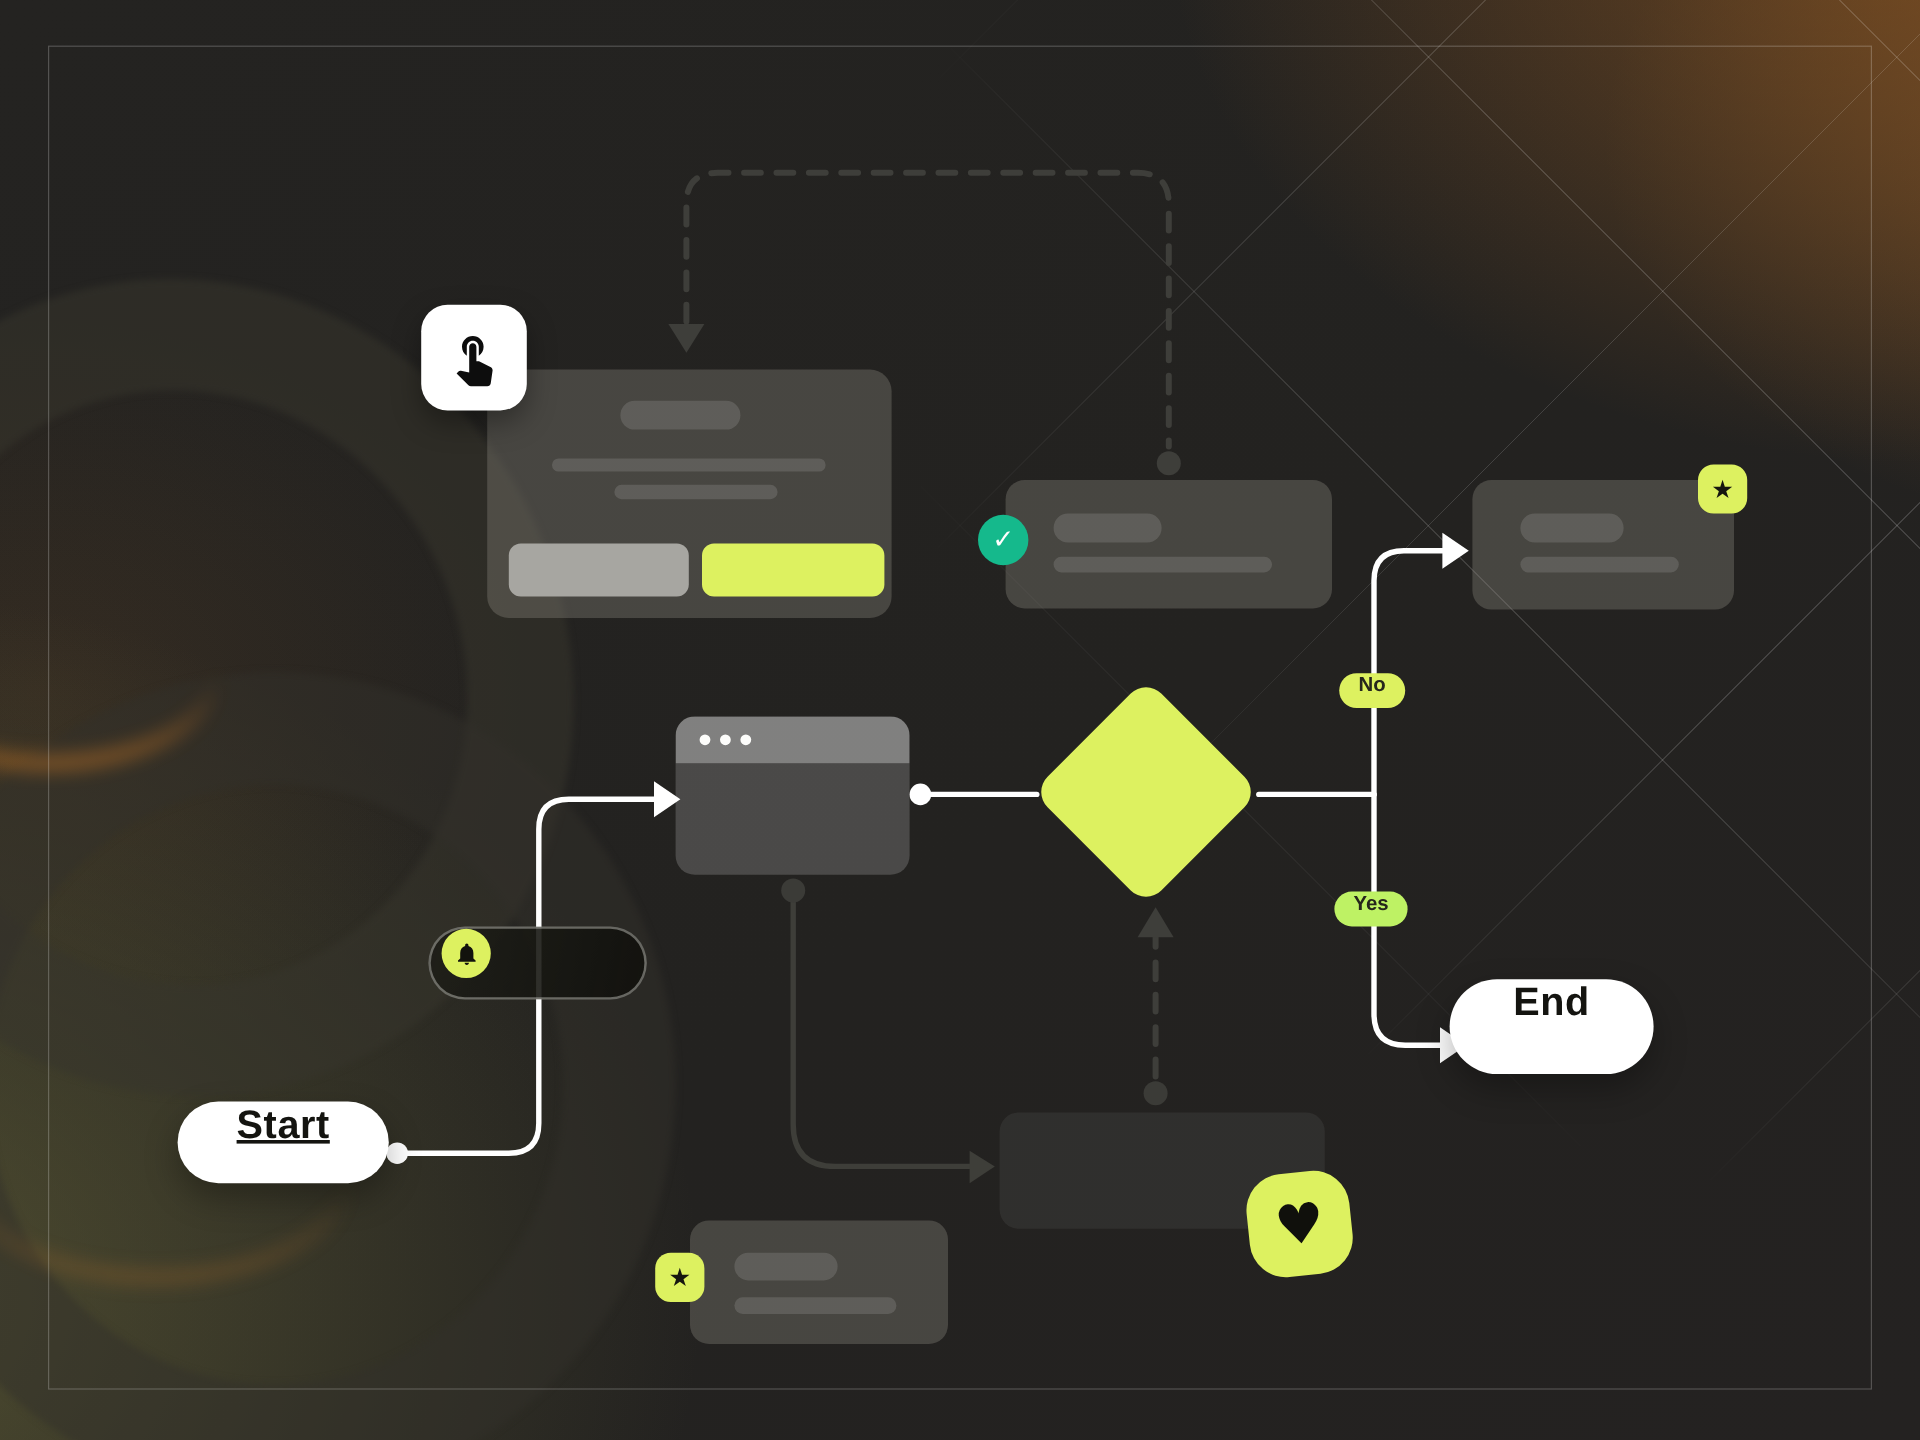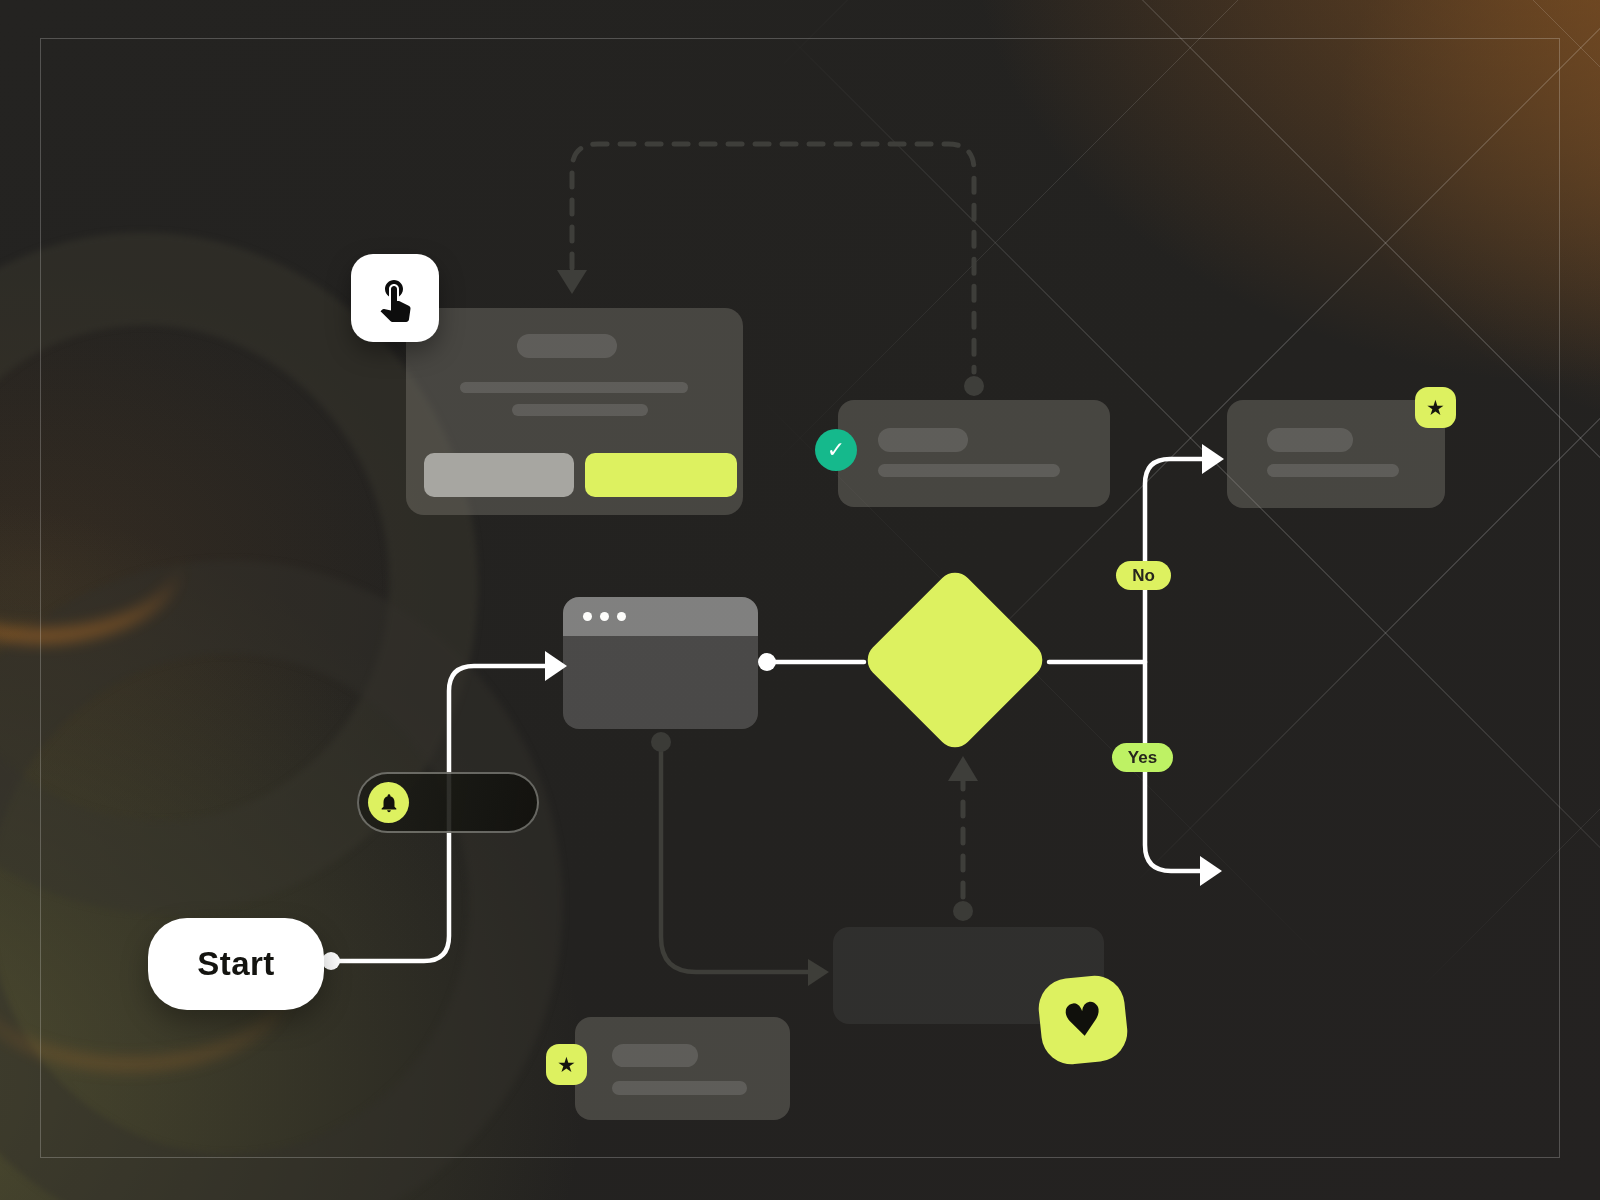--- a/index.html
+++ b/index.html
@@ -38,21 +38,21 @@
   .title{
     position:absolute;left:112px;top:84px;margin:0;z-index:3;
     font-size:77px;font-weight:700;letter-spacing:.5px;color:#f7f7f3;white-space:nowrap;
   }
   .title .accent{color:#DDF160;margin-left:.22em;}
   
   .connectors{position:absolute;inset:0;z-index:1;pointer-events:none;}
   
   .card{position:absolute;z-index:2;border-radius:16px;background:rgba(150,147,137,0.32);}
   .sk{position:absolute;background:rgba(255,255,255,0.13);border-radius:12px;}
-  .pill{position:absolute;z-index:2;display:flex;align-items:center;justify-content:center;}
+  .pill{position:absolute;z-index:2;display:flex;align-items:flex-start;justify-content:center;}
   .badge{display:flex;align-items:center;justify-content:center;}
   
   .card-intro{left:406px;top:308px;width:337px;height:207px;border-radius:18px;}
   .card-intro .sk-title{left:111px;top:26px;width:100px;height:24px;}
   .card-intro .sk-l1{left:54px;top:74px;width:228px;height:11px;border-radius:6px;}
   .card-intro .sk-l2{left:106px;top:96px;width:136px;height:12px;border-radius:6px;}
   .btn{position:absolute;bottom:18px;height:44px;border-radius:10px;}
   .btn-gray{left:18px;width:150px;background:#a7a6a1;}
   .btn-lime{left:179px;width:152px;background:#DDF160;}
   
@@ -73,21 +73,21 @@
   
   .card-window{left:563px;top:597px;width:195px;height:132px;background:rgba(255,255,255,0.18);overflow:hidden;}
   .win-header{position:absolute;left:0;top:0;right:0;height:39px;background:rgba(255,255,255,0.30);display:flex;align-items:center;gap:8px;padding-left:20px;}
   .dot{width:9px;height:9px;border-radius:50%;background:#fdfdfb;}
   
   .bell-pill{left:357px;top:772px;width:182px;height:61px;border-radius:31px;
     background:linear-gradient(100deg, rgba(30,30,24,0.92), rgba(16,16,12,0.88));
     border:2px solid rgba(205,205,198,0.45);justify-content:flex-start;padding-left:9px;box-sizing:border-box;}
   .bell-circle{width:41px;height:41px;border-radius:50%;background:#DDF160;}
   
-  .start-pill{left:148px;top:918px;width:176px;height:92px;border-radius:39px;background:#fff;color:#141410;font-size:33px;font-weight:700;letter-spacing:.5px;box-shadow:0 12px 28px rgba(0,0,0,0.30);}
+  .start-pill{left:148px;top:918px;width:176px;height:68px;border-radius:39px;background:#fff;color:#141410;font-size:33px;font-weight:700;letter-spacing:.5px;box-shadow:0 12px 28px rgba(0,0,0,0.30);text-decoration:underline;}
   .end-pill{left:1208px;top:816px;width:170px;height:79px;border-radius:40px;background:#fff;color:#141410;font-size:33px;font-weight:700;letter-spacing:.5px;box-shadow:0 12px 28px rgba(0,0,0,0.30);}
   
   .no-pill{left:1116px;top:561px;width:55px;height:29px;border-radius:15px;background:#DDF160;color:#26261c;font-size:17px;font-weight:700;}
   .yes-pill{left:1112px;top:743px;width:61px;height:29px;border-radius:15px;background:#bef264;color:#26261c;font-size:17px;font-weight:700;}
   
   .card-action{left:833px;top:927px;width:271px;height:97px;background:rgba(255,255,255,0.06);}
   .heart-badge{position:absolute;left:207px;top:50px;width:86px;height:86px;border-radius:30px;background:#DDF160;transform:rotate(-6deg);color:#10100c;font-size:46px;font-family:"DejaVu Sans",sans-serif;}
   
   .card-note{left:575px;top:1017px;width:215px;height:103px;}
   .card-note .star-badge{left:-29px;top:27px;}
@@ -193,20 +193,23 @@
     <div class="bell-circle badge">
       <svg width="22" height="22" viewBox="0 0 24 24">
         <path fill="#12120d" d="M12 22c1.1 0 2-.9 2-2h-4c0 1.1.9 2 2 2zm6-6v-5c0-3.07-1.63-5.64-4.5-6.32V4c0-.83-.67-1.5-1.5-1.5s-1.5.67-1.5 1.5v.68C7.64 5.36 6 7.92 6 11v5l-2 2v1h16v-1l-2-2z"></path>
       </svg>
     </div>
   </div>
 
   <div class="pill start-pill">
       <span>Start</span>
     </div>
+  <div class="pill end-pill">
+      <span>End</span>
+    </div>
 
   <div class="pill no-pill">
       <span>No</span>
     </div>
   <div class="pill yes-pill">
       <span>Yes</span>
     </div>
 
   <div class="card card-action">
     <div class="heart-badge badge">

